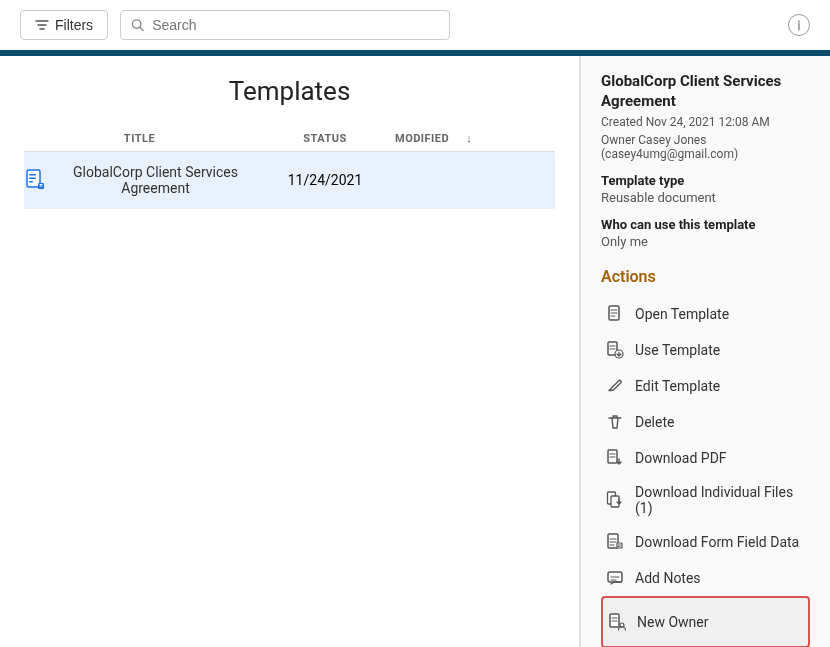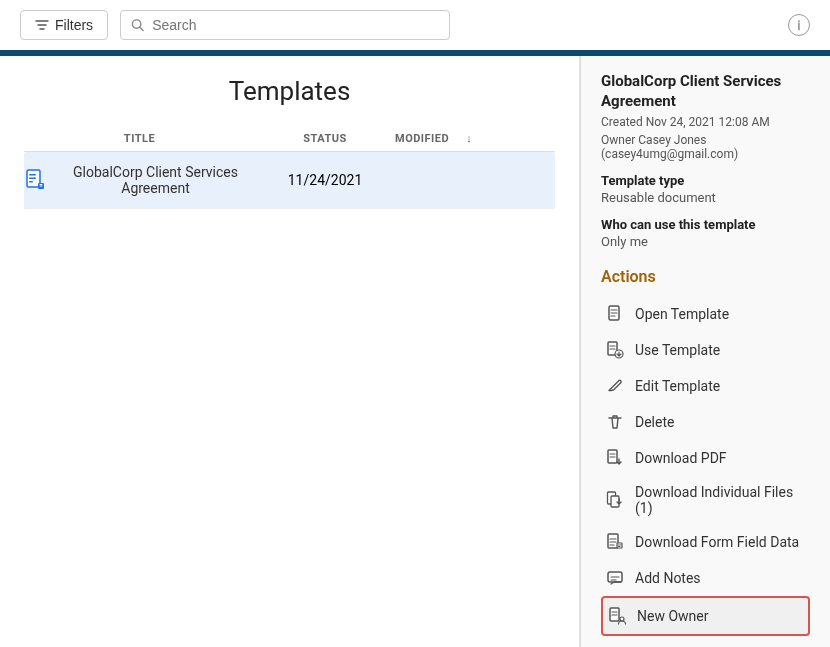--- a/index.html
+++ b/index.html
@@ -185,21 +185,21 @@
       padding: 8px 4px;
       cursor: pointer;
       border-radius: 4px;
       font-size: 14px;
       color: #333;
     }
     .action-item.highlighted {
       background: #f0f0f0;
       border: 2px solid #d9534f;
       border-radius: 4px;
-      padding: 8px 4px;
+      padding: 14px 4px;
     }
     .action-icon {
       width: 20px;
       height: 20px;
       display: flex;
       align-items: center;
       justify-content: center;
       color: #555;
       flex-shrink: 0;
     }

